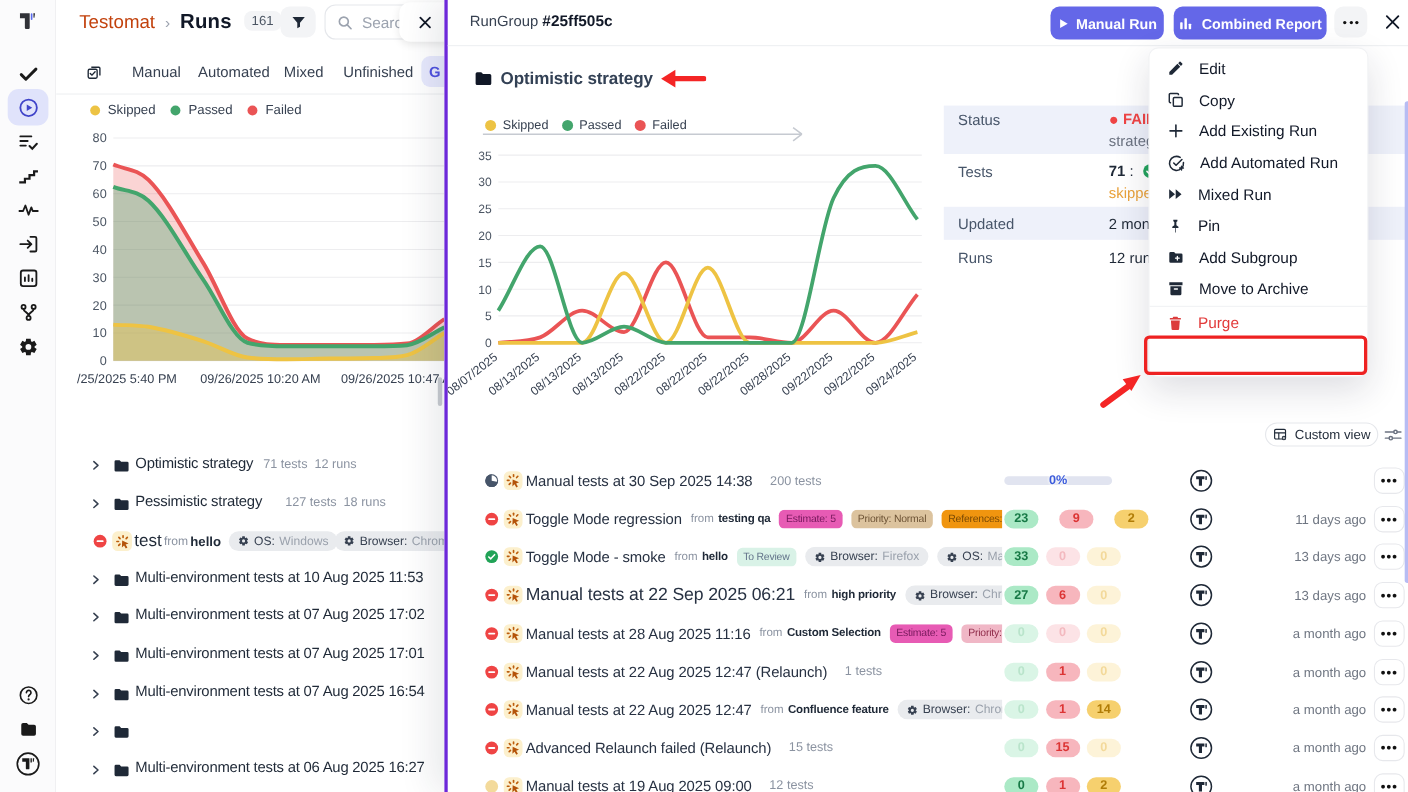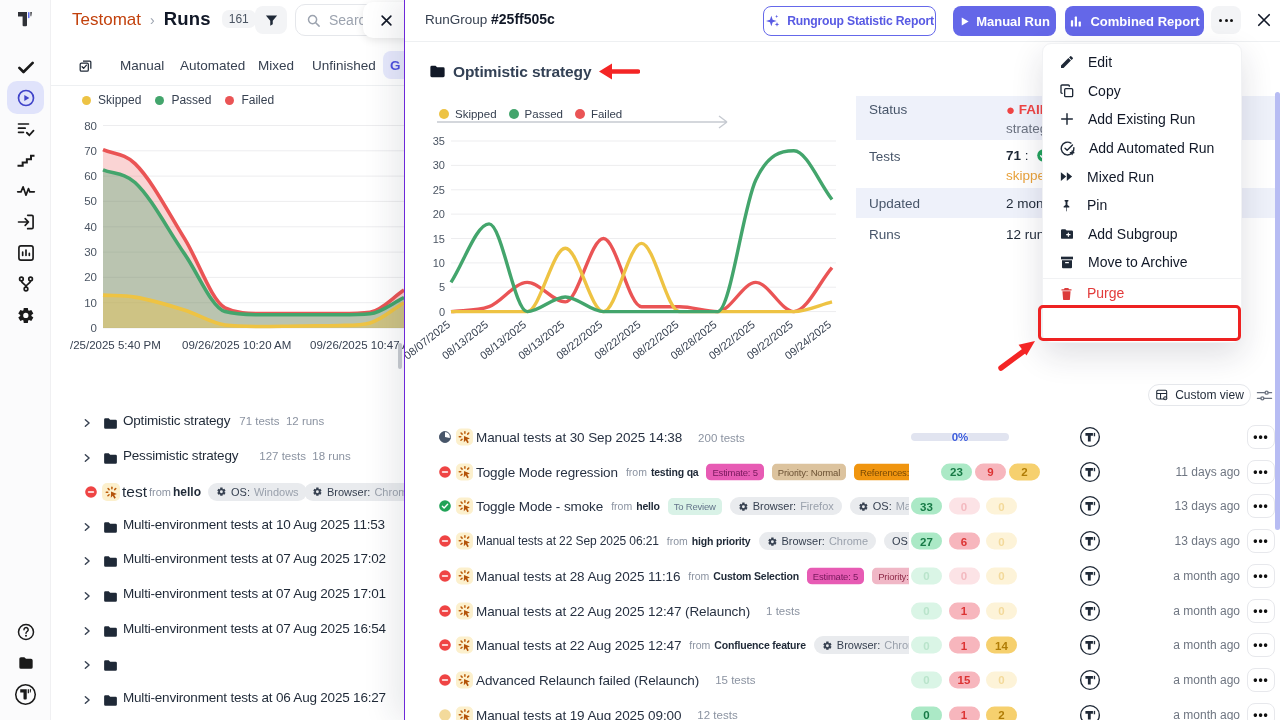--- a/index.html
+++ b/index.html
@@ -10,21 +10,21 @@
 .sic{position:absolute;left:0;width:51px;display:flex;justify-content:center}
 .pill-active{position:absolute;left:7px;top:81px;width:37px;height:33px;background:#e0e3fb;border-radius:10px}
 
 #lpanel{position:absolute;left:51px;top:0;width:353px;height:720px;background:#fff;overflow:hidden}
 .crumb-gray{color:#c2410c;font-size:17px}
 .crumb-dark{color:#111827;font-size:19px;font-weight:700;letter-spacing:.2px}
 .badge161{display:inline-block;background:#f3f4f6;color:#4b5563;font-size:12px;border-radius:7px;padding:3px 8px}
 .tab{font-size:13.5px;color:#374151}
 .gridline{stroke:#ededef;stroke-width:1}
 
-#drawer{position:absolute;left:404px;top:0;width:876px;height:720px;background:#fff;border-left:1px solid #6d28d9;box-shadow:-10px 0 30px rgba(30,35,60,.10)}
+#drawer{position:absolute;left:404px;top:0;width:876px;height:720px;background:#fff;border-left:3px solid #6d28d9;box-shadow:-10px 0 30px rgba(30,35,60,.10)}
 .btn{position:absolute;display:flex;align-items:center;justify-content:center;gap:6px;height:30px;border-radius:8px;font-size:13px;font-weight:700;white-space:nowrap}
 .btn-outline{border:1px solid #6568ea;color:#585ae3;background:#fff}
 .btn-fill{background:#6467e8;color:#fff}
 .row-label{position:absolute;left:464px;font-size:13.5px;color:#475569}
 .row-val{position:absolute;left:601px;font-size:13.5px;color:#1f2937}
 .menu-item{display:flex;align-items:center;gap:13px;height:28.6px;padding-left:16px;font-size:14px;color:#111827}
 .pillc{display:inline-flex;align-items:center;justify-content:center;width:31px;height:17px;border-radius:9px;font-size:11.5px;font-weight:700}
 .pc-g{background:#abe9c6;color:#177a46}.pc-r{background:#f7b6bd;color:#dc3434}.pc-y{background:#f6d06e;color:#b07c06}
 .pc-g0{background:#fbe9ed00;background:#daf5e6;color:#b9e4cb}.pc-r0{background:#fce3e6;color:#f3b9bf}.pc-y0{background:#fdf3d8;color:#f3d99a}
 .rrow{position:absolute;left:0;width:876px;height:35px}
@@ -300,25 +300,20 @@
             <path d="M3 6.5A1.8 1.8 0 014.8 4.7h4.7l2 2h7.7A1.8 1.8 0 0121 8.5v9a1.8 1.8 0 01-1.8 1.8H4.8A1.8 1.8 0 013 17.5z"></path>
           </svg>
           <span style="position:absolute;left:72px;top:7px;font-size:13.5px;letter-spacing:-.2px;color:#1f2937">Multi-environment tests at 06 Aug 2025 16:27</span>
         </div>
  </div>
 </div>
 
 <div id="drawer">
 
  <div class="abs" style="left:20px;top:11px;font-size:13.5px;color:#374151">RunGroup <b style="color:#111827;font-size:14px">#25ff505c</b></div>
- <div class="btn btn-outline" style="left:358px;top:6px;width:173px;font-size:12.2px;letter-spacing:-.2px"><svg width="16" height="16" viewBox="0 0 24 24" fill="#585ae3">
-          <path d="M9.5 4l2 6 6 2-6 2-2 6-2-6-6-2 6-2z"></path>
-          <path d="M18 13.5l.9 2.6 2.6.9-2.6.9-.9 2.6-.9-2.6-2.6-.9 2.6-.9z"></path>
-          <path d="M17.5 2.5l.65 1.85L20 5l-1.85.65-.65 1.85-.65-1.85L15 5l1.85-.65z"></path>
-        </svg>Rungroup Statistic Report</div>
  <div class="btn btn-fill" style="left:548px;top:6px;width:103px"><svg width="11" height="11" viewBox="0 0 24 24" fill="#fff">
           <path d="M6 3.5l15 8.5-15 8.5z"></path>
         </svg>Manual Run</div>
  <div class="btn btn-fill" style="left:660px;top:6px;width:139px"><svg width="15" height="15" viewBox="0 0 24 24" fill="#fff">
           <rect x="3" y="10" width="3.6" height="10" rx="1"></rect>
           <rect x="9.2" y="4" width="3.6" height="16" rx="1"></rect>
           <rect x="15.4" y="12" width="3.6" height="8" rx="1"></rect>
         </svg>Combined Report</div>
  <div class="abs" style="left:806px;top:6px;width:30px;height:28px;background:#f3f4f6;border-radius:8px;display:flex;align-items:center;justify-content:center;gap:2.5px">
         <i style="width:3px;height:3px;border-radius:50%;background:#111"></i>
@@ -506,21 +501,21 @@
           </svg>
         </span>
         <div class="ric" style="left:71px;right:372px;display:flex;align-items:center;gap:8px;overflow:hidden;white-space:nowrap">
           <span style="font-size:13.5px;color:#273142;letter-spacing:-.1px">Toggle Mode regression</span>
           <span class="rfrom">from</span>
           <span class="rfromb" style="margin-left:-4px">testing qa</span>
           <span class="bdg" style="background:#e75bb4;color:#77195c">Estimate: 5</span>
           <span class="bdg" style="background:#dcc39e;color:#6d5335">Priority: Normal</span>
           <span class="bdg" style="background:#f0950f;color:#7a4a05">References: JST-6</span>
         </div>
-        <span class="ric" style="left:536px;display:flex;gap:3px">
+        <span class="ric" style="left:506px;display:flex;gap:19px">
           <span class="pillc pc-g">23</span>
           <span class="pillc pc-r">9</span>
           <span class="pillc pc-y">2</span>
         </span>
         <svg class="ric" style="left:674px" width="22" height="22" viewBox="0 0 24 24" fill="none" stroke="#1f2937" stroke-width="1.5">
           <circle cx="12" cy="12" r="10.2"></circle>
           <path d="M7 7.5h8.2v3.1h-2.4V17h-3.1v-6.4H7z" fill="#1f2937" stroke="none"></path>
           <rect x="16.1" y="7.5" width="1.5" height="3.7" fill="#1f2937" stroke="none"></rect>
         </svg>
         <span class="ago">11 days ago</span>
@@ -579,21 +574,21 @@
               <path d="M12.6 3.4v2.4"></path>
               <path d="M18.8 5.6l-1.7 1.8"></path>
               <path d="M6.5 5.6l1.7 1.8"></path>
               <path d="M3.6 11.6h2.4"></path>
               <path d="M6.3 17.3l1.8-1.8"></path>
             </g>
             <path d="M11.3 10.3l9.3 4.1-4.3 1.6 2.6 4.5-2.3 1.3-2.6-4.5-3.1 3.2z" fill="#b45309"></path>
           </svg>
         </span>
         <div class="ric" style="left:71px;right:372px;display:flex;align-items:center;gap:8px;overflow:hidden;white-space:nowrap">
-          <span style="font-size:12px;color:#273142;letter-spacing:-.1px">Manual tests at 22 Sep 2025 06:21</span>
+          <span style="font-size:16px;color:#273142;letter-spacing:-.1px">Manual tests at 22 Sep 2025 06:21</span>
           <span class="rfrom">from</span>
           <span class="rfromb" style="margin-left:-4px">high priority</span>
           <span class="gpill"><svg width="11" height="11" viewBox="0 0 24 24" fill="#374151">
               <path d="M9.3 21.5l-.36-2.88a6.7 6.7 0 01-1.06-.61l-2.68 1.13-2.47-4.28 2.32-1.76a6.9 6.9 0 010-1.2L2.73 10.1 5.2 5.85l2.68 1.12a6.7 6.7 0 011.06-.6L9.3 3.5h4.95l.36 2.87a6.7 6.7 0 011.06.61l2.68-1.12 2.47 4.27-2.32 1.77a6.9 6.9 0 010 1.2l2.32 1.76-2.47 4.28-2.68-1.13a6.7 6.7 0 01-1.06.61l-.36 2.88zm2.48-5.85a3.15 3.15 0 100-6.3 3.15 3.15 0 000 6.3z"></path>
             </svg>Browser: <span class="val">Chrome</span></span>
           <span class="gpill">OS: </span>
         </div>
         <span class="ric" style="left:506px;display:flex;gap:6.5px">
           <span class="pillc pc-g">27</span>
           <span class="pillc pc-r">6</span>

